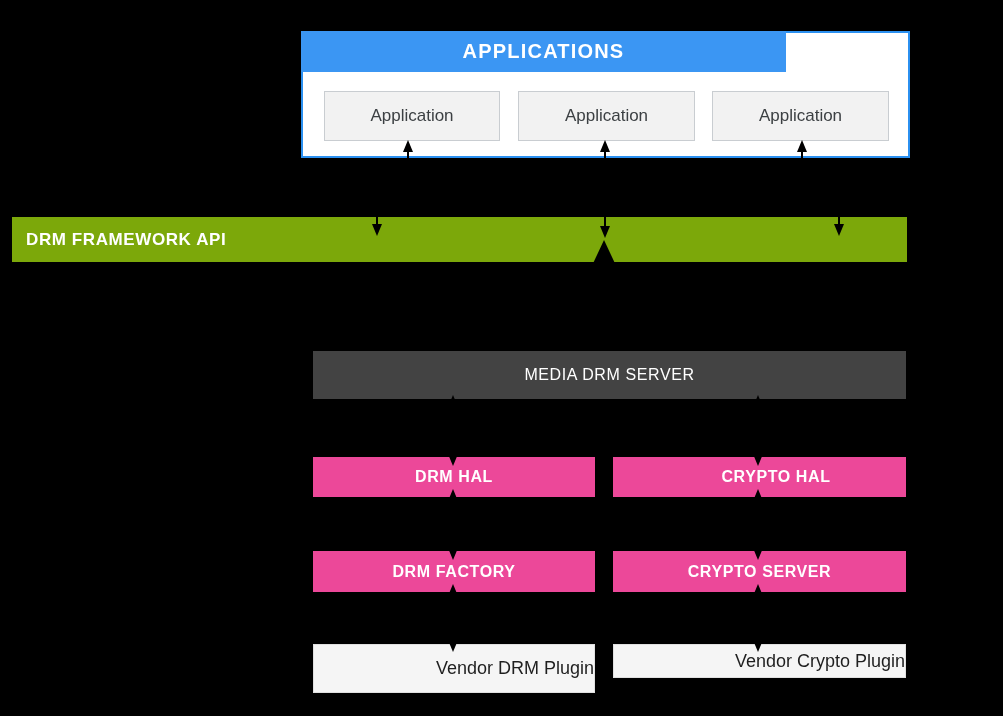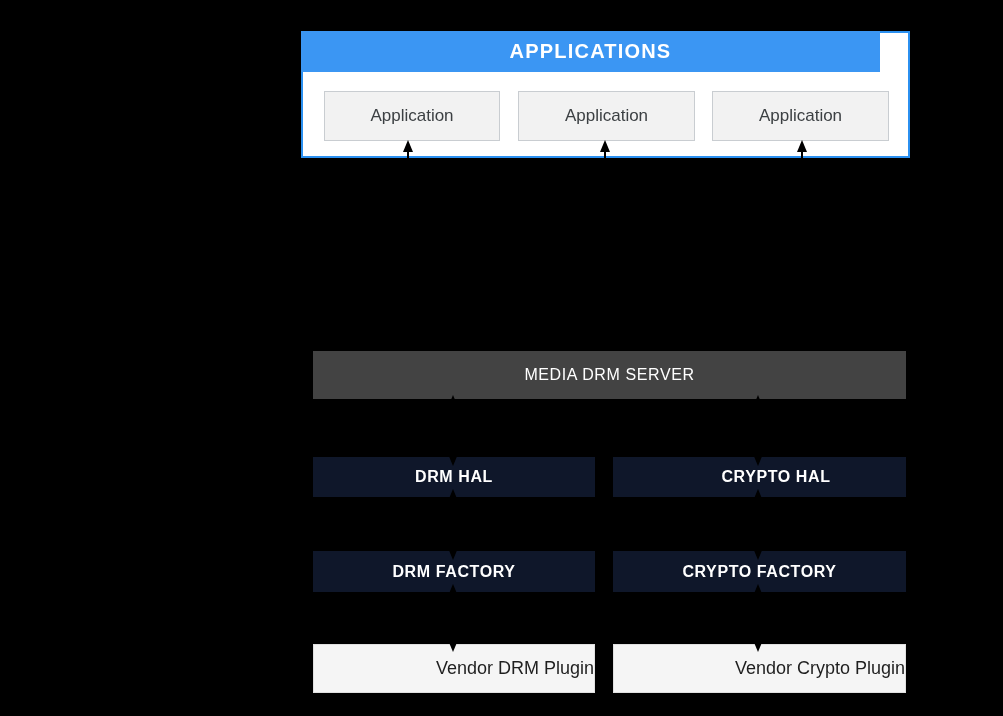--- a/index.html
+++ b/index.html
@@ -4,44 +4,44 @@
 <style>
   html,body{margin:0;padding:0;background:#000;}
   .stage{
     position:relative;width:1003px;height:716px;background:#000;overflow:hidden;
     font-family:"Liberation Sans", sans-serif;
   }
   .box{position:absolute;box-sizing:border-box;display:flex;align-items:center;justify-content:center;}
 
   
   .apps-container{left:301px;top:31px;width:609px;height:127px;background:#fff;border:2px solid #2b90f0;z-index:1;}
-  .apps-header{left:301px;top:31px;width:579px;height:41px;background:#3b96f3;z-index:2;
+  .apps-header{left:301px;top:31px;width:485px;height:41px;background:#3b96f3;z-index:2;
     color:#fff;font-size:20px;font-weight:700;letter-spacing:1.2px;}
   .app-box{top:91px;height:50px;background:#f2f2f2;border:1px solid #c9cdd1;z-index:2;
     color:#3c4043;font-size:17px;font-weight:400;}
 
   
   .framework-bar{left:12px;top:217px;width:895px;height:45px;background:#7ca80a;z-index:1;
     color:#fff;font-size:17px;font-weight:600;letter-spacing:.6px;justify-content:flex-start;padding-left:14px;}
 
   
   .server-bar{left:313px;top:351px;width:593px;height:48px;background:#434343;z-index:1;
     color:#fff;font-size:16px;font-weight:500;letter-spacing:.6px;}
 
   
-  .orange{background:#0f172a;color:#fff;font-size:16px;font-weight:600;letter-spacing:.6px;z-index:1;}
+  .orange{background:#ec4899;color:#fff;font-size:16px;font-weight:600;letter-spacing:.6px;z-index:1;}
   .hal-left{left:313px;top:457px;width:282px;height:40px;}
   .hal-right{left:613px;top:457px;width:293px;height:40px;padding-left:33px;}
   .factory-left{left:313px;top:551px;width:282px;height:41px;}
   .factory-right{left:613px;top:551px;width:293px;height:41px;}
 
   
   .vendor{background:#f5f5f5;border:1px solid #e0e0e0;color:#1f1f1f;font-size:18px;font-weight:400;z-index:1;justify-content:flex-end;}
   .vendor-left{left:313px;top:644px;width:282px;height:49px;}
-  .vendor-right{left:613px;top:644px;width:293px;height:49px;}
+  .vendor-right{left:613px;top:644px;width:293px;height:34px;}
 
   
   .stem{position:absolute;width:2px;background:#000;z-index:3;}
   .head-up{position:absolute;width:0;height:0;border-left:5px solid transparent;border-right:5px solid transparent;border-bottom:12px solid #000;z-index:3;}
   .head-down{position:absolute;width:0;height:0;border-left:5px solid transparent;border-right:5px solid transparent;border-top:12px solid #000;z-index:3;}
   .head-up-big{position:absolute;width:0;height:0;border-left:15px solid transparent;border-right:15px solid transparent;border-bottom:32px solid #000;z-index:3;}
 </style>
 </head>
 <body>
 
@@ -54,37 +54,40 @@
   <div class="box app-box" style="left:324px;width:176px;">
     <span>Application</span>
   </div>
   <div class="box app-box" style="left:518px;width:177px;">
     <span>Application</span>
   </div>
   <div class="box app-box" style="left:712px;width:177px;">
     <span>Application</span>
   </div>
 
+  <div class="box framework-bar">
+    <span>DRM FRAMEWORK API</span>
+  </div>
 
   <div class="box server-bar">
     <span>MEDIA DRM SERVER</span>
   </div>
 
   <div class="box orange hal-left">
     <span>DRM HAL</span>
   </div>
   <div class="box orange hal-right">
     <span>CRYPTO HAL</span>
   </div>
 
   <div class="box orange factory-left">
     <span>DRM FACTORY</span>
   </div>
   <div class="box orange factory-right">
-    <span>CRYPTO FACTORY</span>
+    <span>CRYPTO SERVER</span>
   </div>
 
   <div class="box vendor vendor-left">
     <span>Vendor DRM Plugin</span>
   </div>
   <div class="box vendor vendor-right">
     <span>Vendor Crypto Plugin</span>
   </div>
 
   <div>

